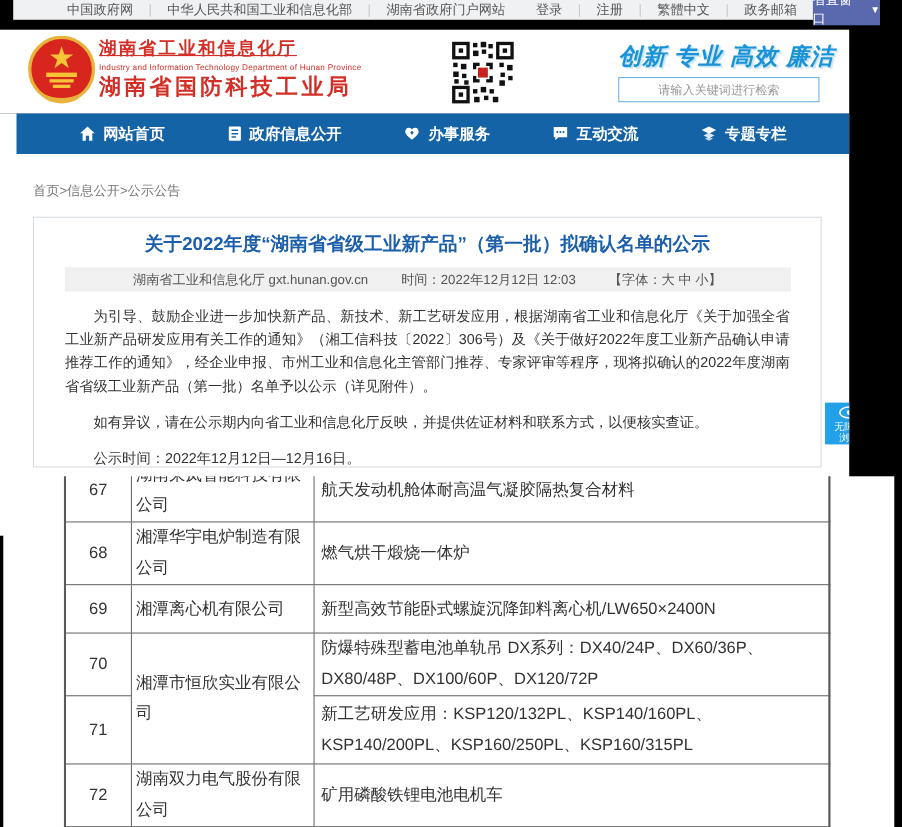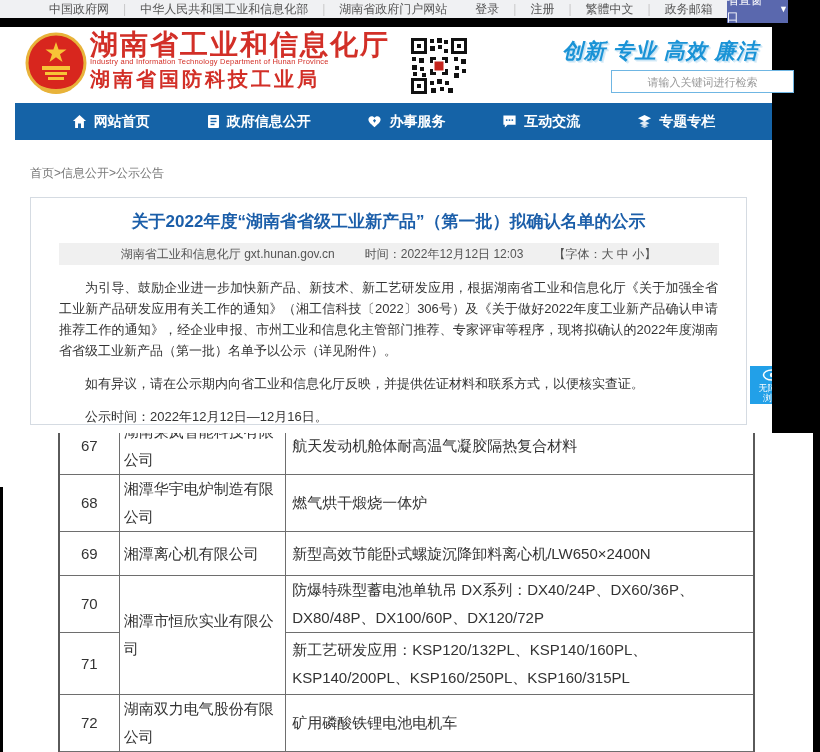--- a/index.html
+++ b/index.html
@@ -1,42 +1,42 @@
 <!DOCTYPE html>
 <html><head>
 <meta charset="utf-8">
 <style>
   * { margin:0; padding:0; box-sizing:border-box; }
   body { background:#222; font-family:"Liberation Sans", sans-serif; }
   #canvas { position:relative; width:820px; height:752px; background:#000; overflow:hidden; }
 
   
-  #topbar { position:absolute; left:0; top:0; width:788px; height:18px;
+  #topbar { position:absolute; left:12px; top:0; width:788px; height:18px;
     background:#f0f1f3; display:flex; align-items:center; font-size:12px; color:#555;justify-content:space-between; }
   .tb-links { display:flex; align-items:center; }
   .tb-links.left { margin-left:35px; }
   .tb-link { padding:0 14px; cursor:pointer; white-space:nowrap; }
   .tb-sep { color:#c9c9c9; }
   .tb-spacer { flex:1; }
   #gov-dropdown { width:105px; height:27px; background:#5a68ae; color:#fff;
     display:flex; align-items:center; justify-content:center; gap:7px; font-size:12px; cursor:pointer; }
   #gov-dropdown .arrow { font-size:9px; }
 
   
   #header { position:absolute; left:0; top:27px; width:772px; height:76px; background:#fff; }
   #emblem { position:absolute; left:25px; top:5px; }
   .org-titles { position:absolute; left:90px; top:6px; color:#d22f27; }
-  .org-cn { font-size:28px; font-weight:bold; letter-spacing:2px; line-height:24px; }
+  .org-cn { font-size:16px; font-weight:bold; letter-spacing:2px; line-height:24px;text-decoration:underline; }
   .org-en { font-size:7.5px; line-height:9px; letter-spacing:0.2px; }
   .org-sub { font-size:20px; font-weight:bold; letter-spacing:3px; line-height:24px; margin-top:1px; }
   #qr { position:absolute; left:410px; top:10px; }
   #slogan { position:absolute; left:562px; top:10px; width:210px; font-size:21px; font-weight:bold;
     font-style:italic; color:#1a93d6; letter-spacing:1px; white-space:nowrap;
     text-shadow:1px 1px 0 #c3e2f4, 2px 2px 0 #dcedf8; }
-  #search-box { position:absolute; left:611px; top:43px; width:183px; height:23px;
+  #search-box { position:absolute; left:562px; top:43px; width:183px; height:23px;
     border:1px solid #6fb6e3; background:#fff; }
   #search-box input { width:100%; height:100%; border:0; outline:none; font-size:11px;
     color:#333; text-align:center; font-family:"Liberation Sans",sans-serif; background:transparent; }
   #search-box input::placeholder { color:#999; }
 
   
   #main { position:absolute; left:0; top:103px; width:772px; height:384px; background:#fff; overflow:hidden; }
   #nav { position:absolute; left:15px; top:0; width:757px; height:37px; background:#1563a7;
     display:flex; align-items:center; justify-content:space-evenly; }
   .nav-item { display:flex; align-items:center; gap:7px; color:#fff; font-size:14px;

